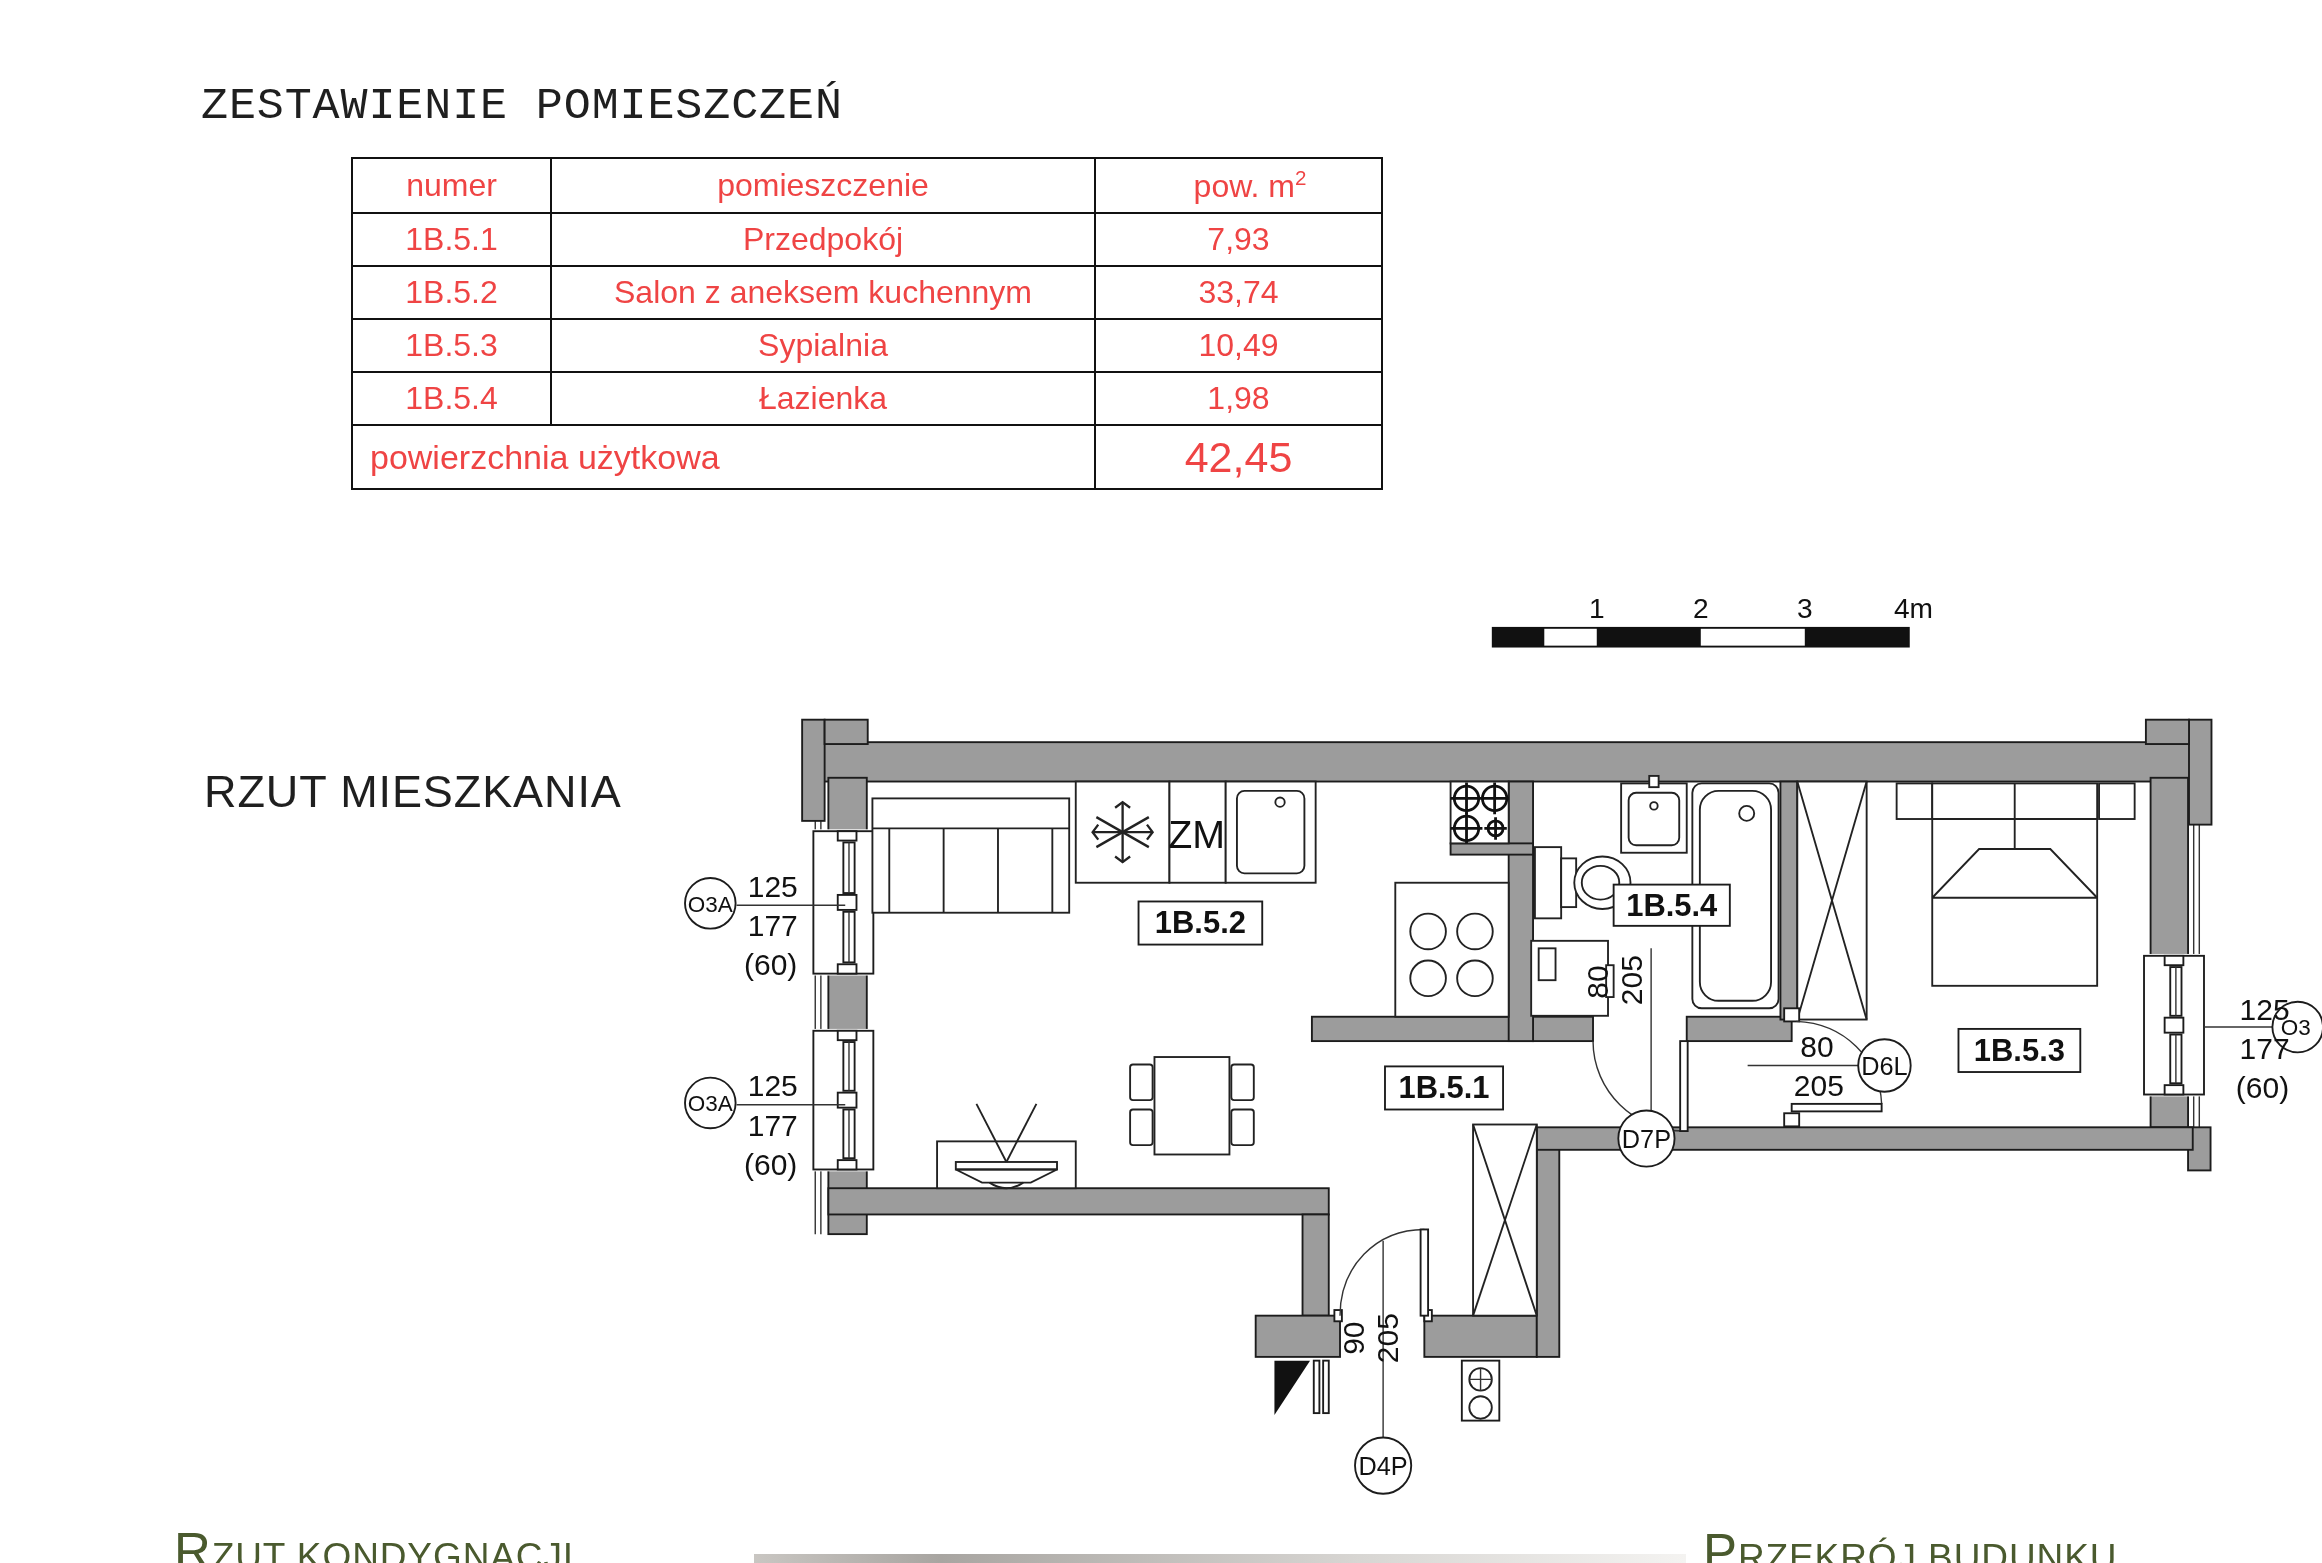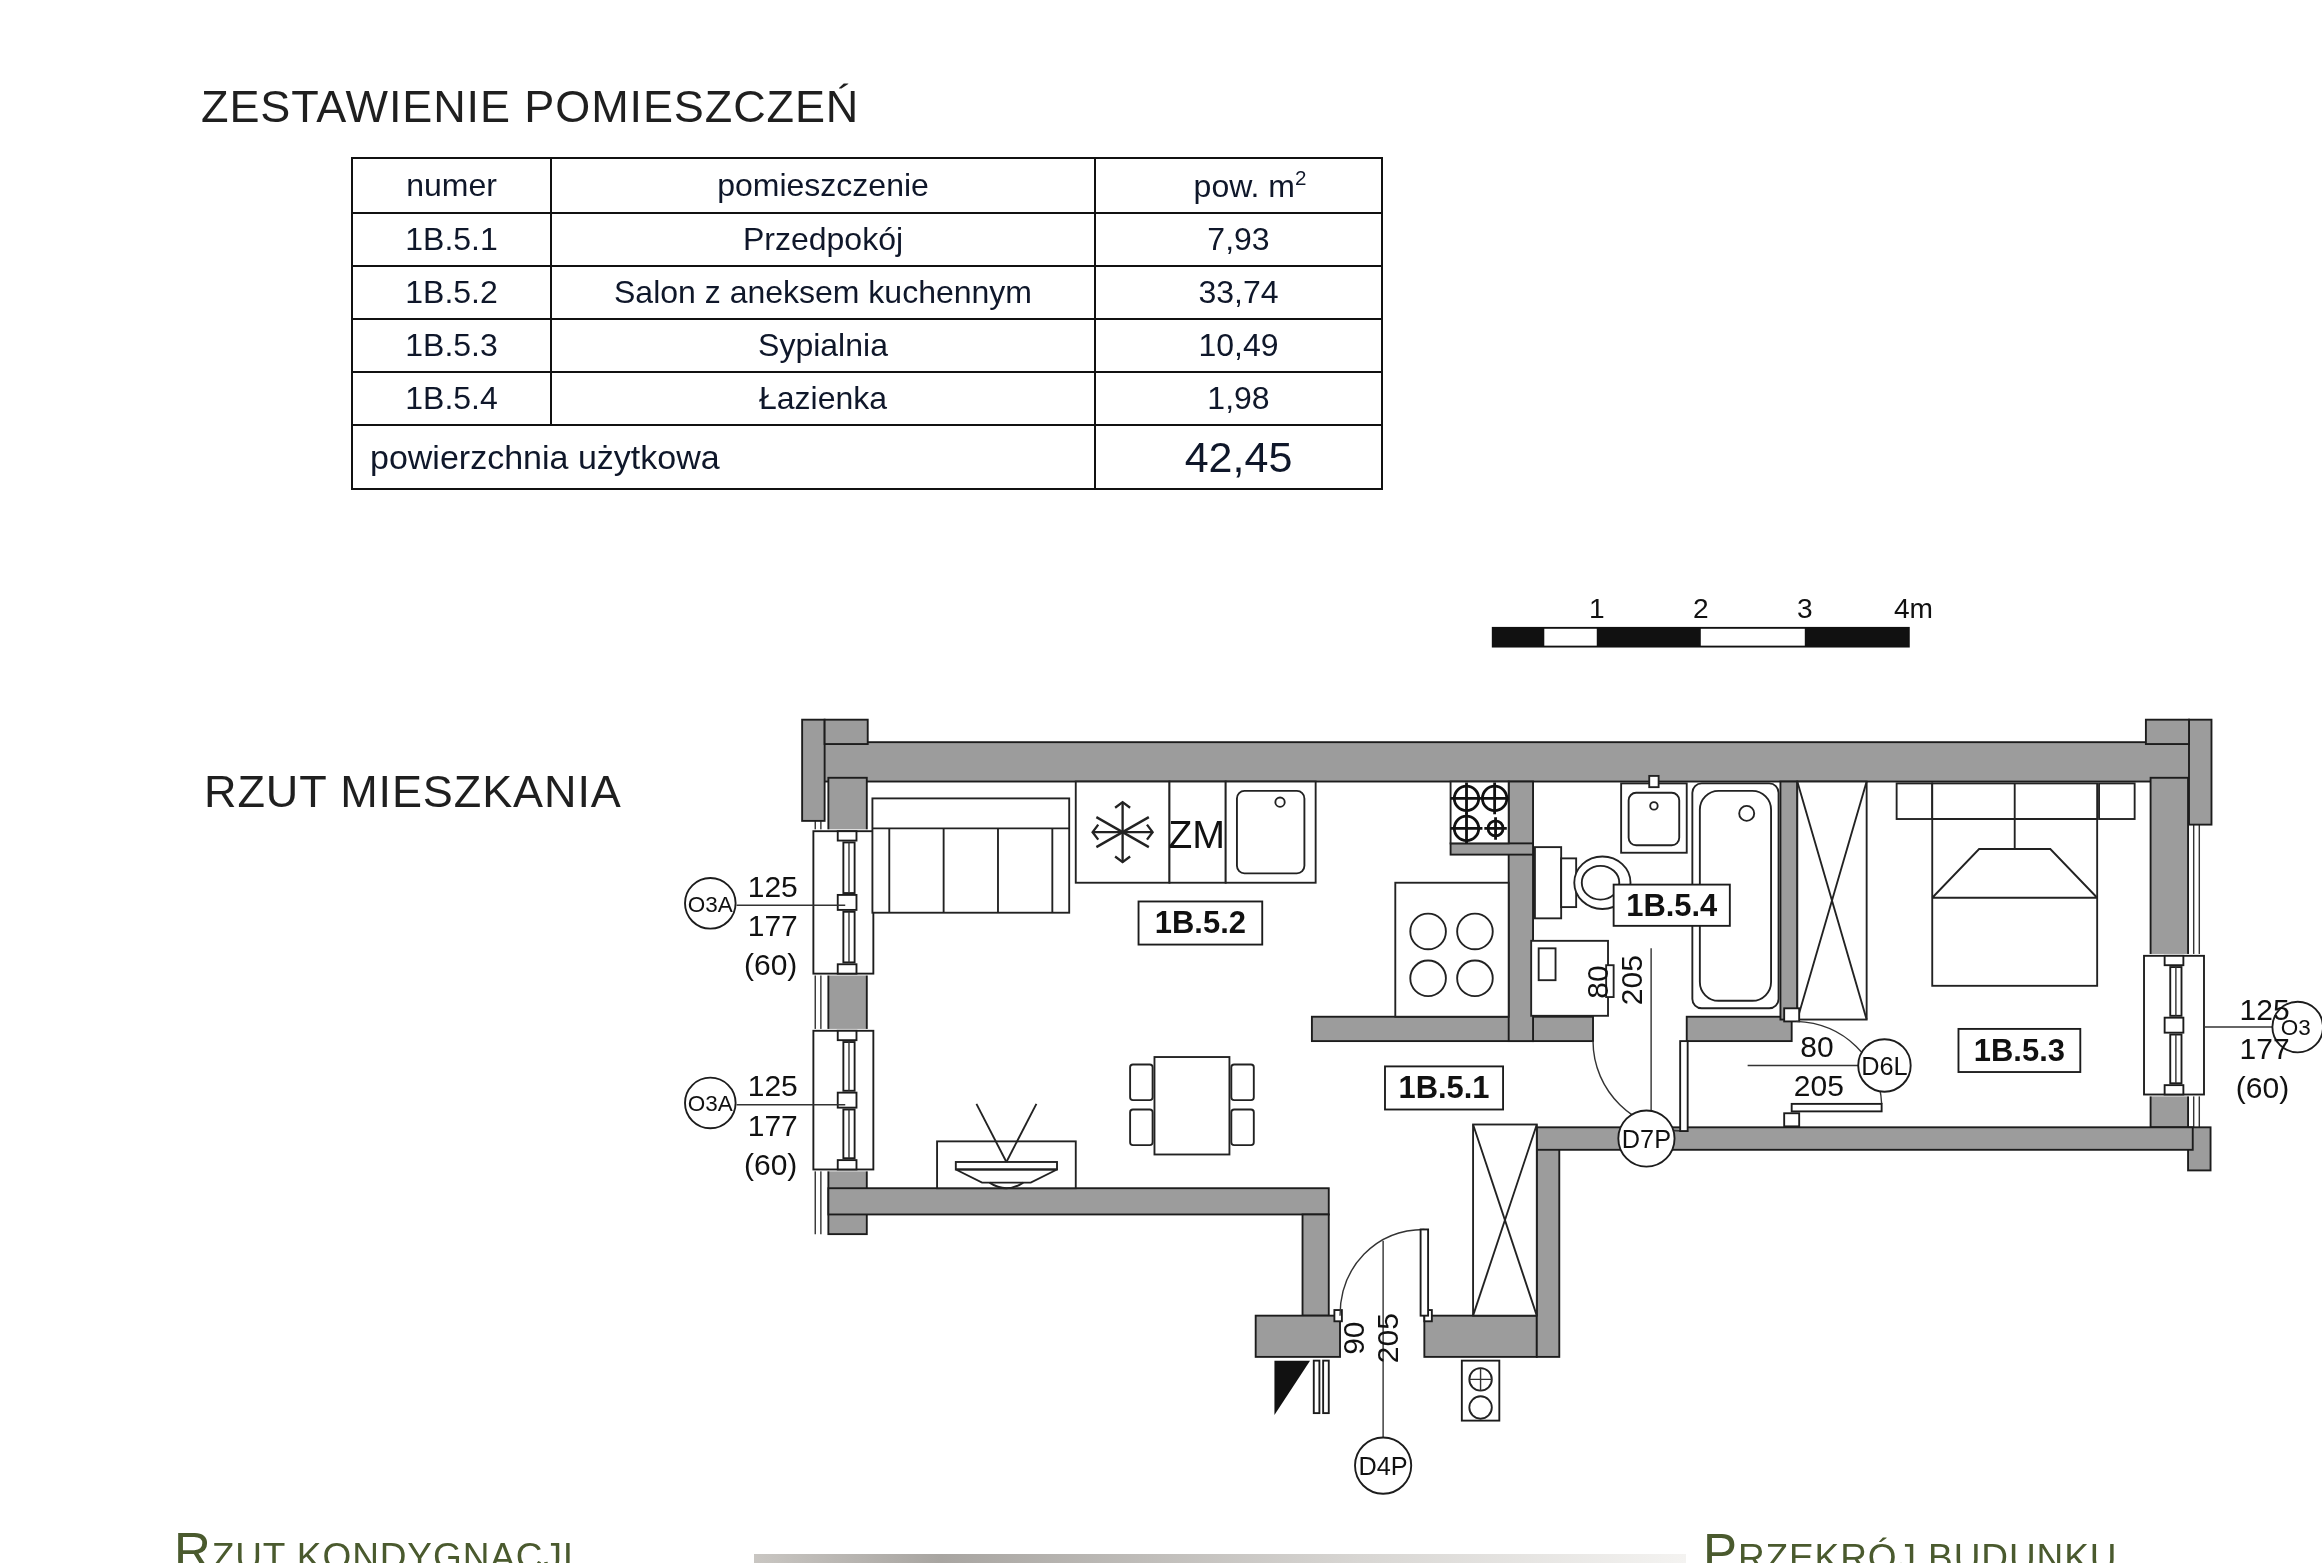--- a/index.html
+++ b/index.html
@@ -1,21 +1,21 @@
 <!DOCTYPE html>
 <html style="font-size:15px"><head>
 <meta charset="utf-8">
 <style>
   html,body{margin:0;padding:0;background:#fff;}
   #canvas{position:relative;width:2323px;height:1564px;background:#fff;overflow:hidden;
           font-family:"Liberation Sans",sans-serif;color:#1b1b1b;}
   .sheet-title{position:absolute;font-size:45px;letter-spacing:0.9px;color:#1f1f1f;white-space:nowrap;}
   #summary-table{position:absolute;left:351px;top:157px;border-collapse:collapse;table-layout:fixed;}
   #summary-table td{border:2.8px solid #111;text-align:center;vertical-align:middle;
-                    font-size:32px;color:#0f172a;padding:0;}
+                    font-size:32px;color:#ef4444;padding:0;}
   #summary-table .c1{width:197px;} #summary-table .c2{width:542px;} #summary-table .c3{width:262px;padding-left:23px;}
   #summary-table .hrow td{height:53px;}
   #summary-table .brow td{height:51px;}
   #summary-table .frow td{height:62px;margin-top:28px;}
   #summary-table .flabel{text-align:left;padding-left:17px;font-size:34px;}
   #summary-table .ftotal{font-size:43px;border-radius:19px;}
   sup{font-size:20.6px;}
   .green-heading{position:absolute;font-size:37px;color:#4a5a2e;letter-spacing:0.9px;white-space:nowrap;}
   .green-heading::first-letter{font-size:51px;}
   #bottom-gradient{position:absolute;left:754px;top:1554px;width:932px;height:9.4px;
@@ -29,21 +29,21 @@
   .dim{font-size:32px;}
   .mkr{font-size:24px;}
   .dmk{font-size:27px;}
   .rlbl{font-size:33px;font-weight:bold;}
 </style>
 </head>
 <body>
 
 <div id="canvas">
 
-  <div class="sheet-title" style="left:201px;top:81px;">ZESTAWIENIE POMIESZCZEŃ</div>
+  <div class="sheet-title" style="left:201px;top:81px;font-family:Liberation Mono, monospace;">ZESTAWIENIE POMIESZCZEŃ</div>
 
   <table id="summary-table">
     <tbody>
         <tr class="hrow">
       <td class="c1">numer</td>
       <td class="c2">pomieszczenie</td>
       <td class="c3"><span>pow. m</span><sup>2</sup></td>
     </tr>
     <tr class="brow">
       <td>1B.5.1</td>

